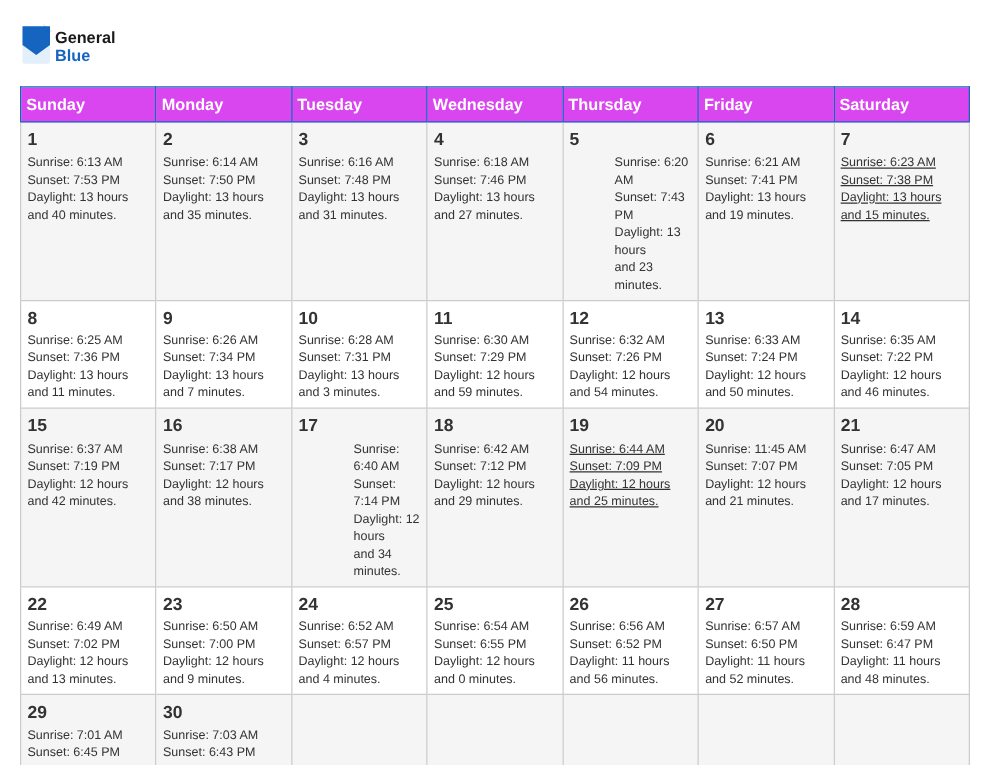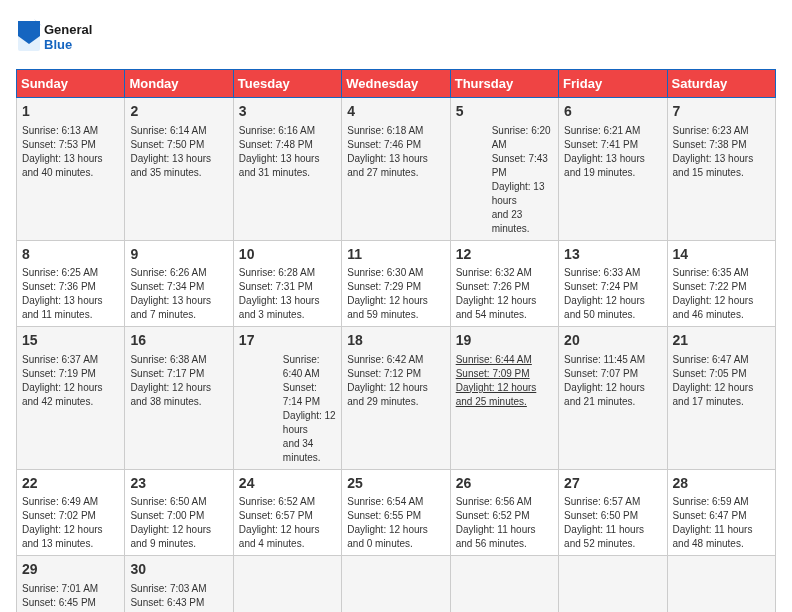--- a/index.html
+++ b/index.html
@@ -32,21 +32,21 @@
     .location-title {
       font-size: 16px;
       color: #555;
     }
     table {
       width: 100%;
       border-collapse: collapse;
       font-size: 11px;
     }
     thead tr th {
-      background-color: #ef4444;
+      background-color: #d946ef;
       color: #fff;
       padding: 6px 4px;
       text-align: left;
       font-size: 13px;
       font-weight: bold;
       border: 1px solid #1565c0;
     }
     tbody tr td {
       vertical-align: top;
       padding: 4px 5px;
@@ -146,21 +146,21 @@
         </td>
         <td>
           <span class="day-number">6</span>
           <div class="day-info" style="white-space: pre-line;">Sunrise: 6:21 AM
 Sunset: 7:41 PM
 Daylight: 13 hours
 and 19 minutes.</div>
         </td>
         <td>
           <span class="day-number">7</span>
-          <div class="day-info" style="white-space: pre-line;">Sunrise: 6:23 AM
+          <div class="day-info" style="white-space: pre-line; text-decoration: underline;">Sunrise: 6:23 AM
 Sunset: 7:38 PM
 Daylight: 13 hours
 and 15 minutes.</div>
         </td>
       </tr>
       <tr>
         <td>
           <span class="day-number">8</span>
           <div class="day-info" style="white-space: pre-line;">Sunrise: 6:25 AM
 Sunset: 7:36 PM

